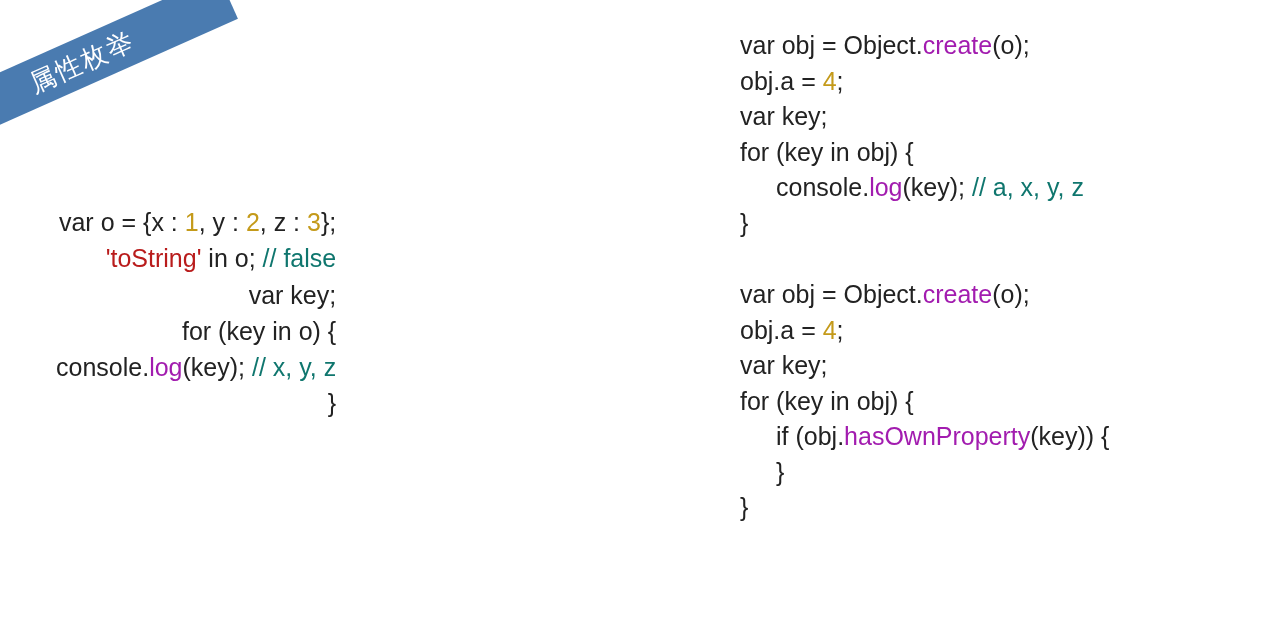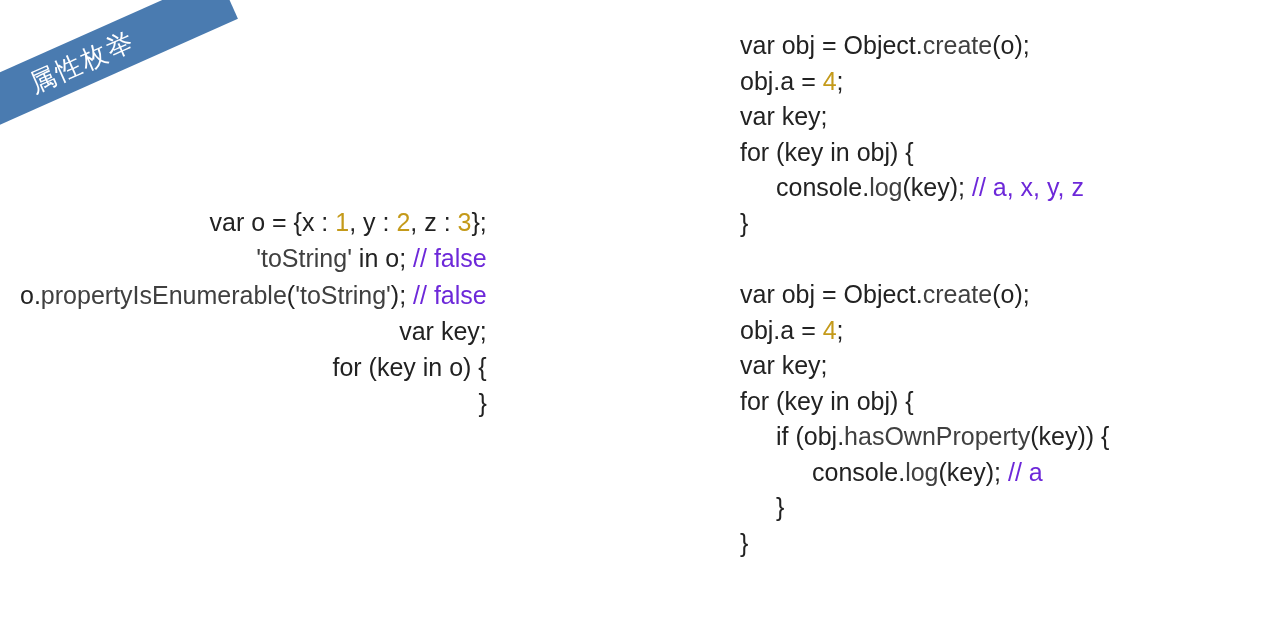--- a/index.html
+++ b/index.html
@@ -35,54 +35,53 @@
       line-height: 1.45;
       text-align: right;
     }
     .col-right {
       position: absolute;
       left: 740px;
       top: 28px;
       line-height: 1.42;
     }
     .num { color: #c49a1a; }
-    .str { color: #404040; }
-    .method { color: #404040; }
-    .comment { color: #6d28d9; }
+    .str { color: #b91c1c; }
+    .method { color: #a21caf; }
+    .comment { color: #0f766e; }
     .indent1 { padding-left: 36px; }
     .indent2 { padding-left: 72px; }
     .gap { height: 36px; }
   </style>
 </head>
 <body>
 
 <div class="ribbon">
   <span>属性枚举</span>
 </div>
 
 <div class="col-left">
   <div><span>var o = {x : </span><span class="num">1</span><span>, y : </span><span class="num">2</span><span>, z : </span><span class="num">3</span><span>};</span></div>
   <div><span class="str">'toString'</span><span> in o; </span><span class="comment">// false</span></div>
-  <div><span>o.</span><span class="method">propertyIsEnumerable</span><span>(</span><span class="str">'toString'</span><span>); </span><span class="comment">// false</span></div>
   <div>var key;</div>
   <div>for (key in o) {</div>
+  <div class="indent1"><span>console.</span><span class="method">log</span><span>(key); </span><span class="comment">// x, y, z</span></div>
   <div>}</div>
 </div>
 
 <div class="col-right">
   <div><span>var obj = Object.</span><span class="method">create</span><span>(o);</span></div>
   <div><span>obj.a = </span><span class="num">4</span><span>;</span></div>
   <div>var key;</div>
   <div>for (key in obj) {</div>
   <div class="indent1"><span>console.</span><span class="method">log</span><span>(key); </span><span class="comment">// a, x, y, z</span></div>
   <div>}</div>
 
   <div class="gap"></div>
 
   <div><span>var obj = Object.</span><span class="method">create</span><span>(o);</span></div>
   <div><span>obj.a = </span><span class="num">4</span><span>;</span></div>
   <div>var key;</div>
   <div>for (key in obj) {</div>
   <div class="indent1"><span>if (obj.</span><span class="method">hasOwnProperty</span><span>(key)) {</span></div>
-  <div class="indent2"><span>console.</span><span class="method">log</span><span>(key); </span><span class="comment">// a</span></div>
   <div class="indent1">}</div>
   <div>}</div>
 </div>
 
 </body></html>

